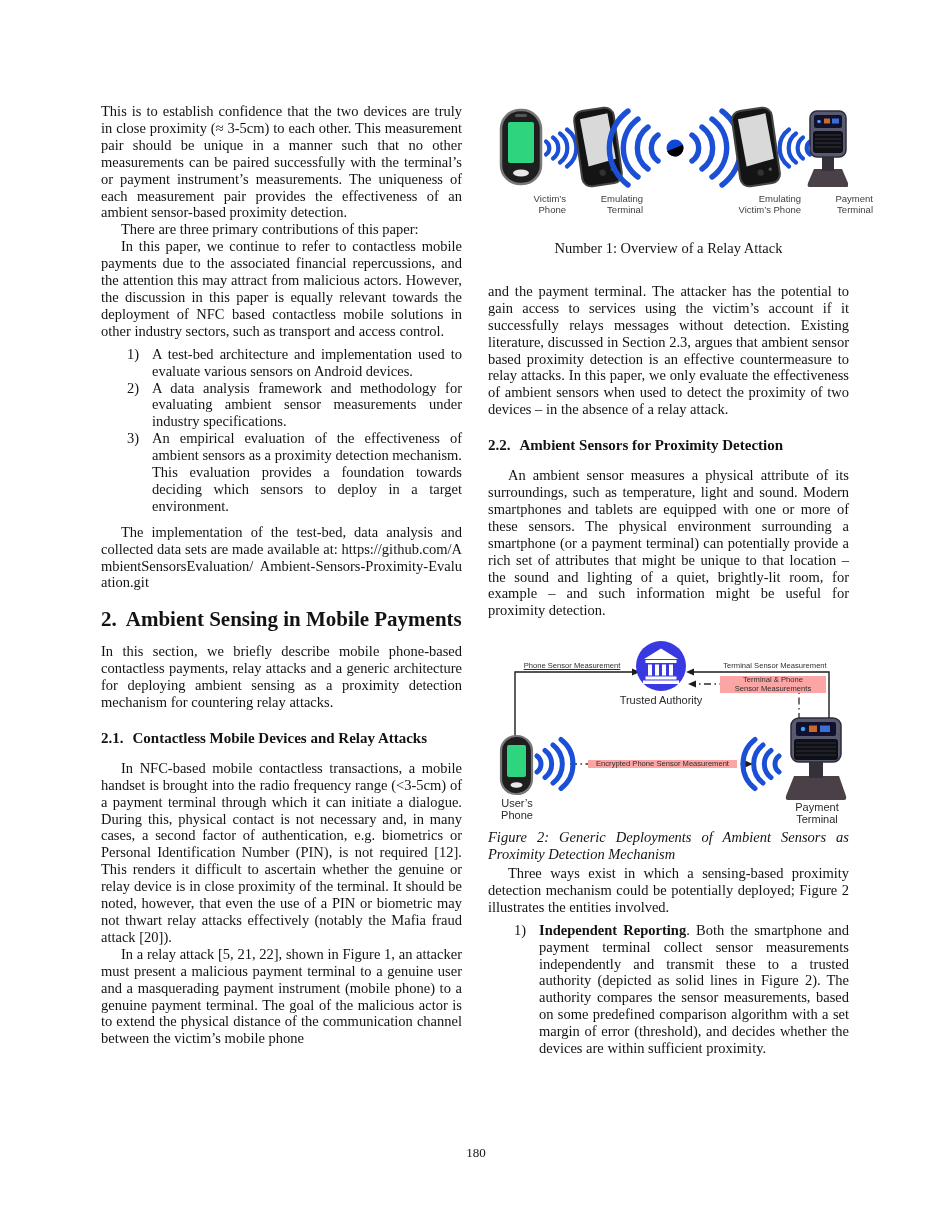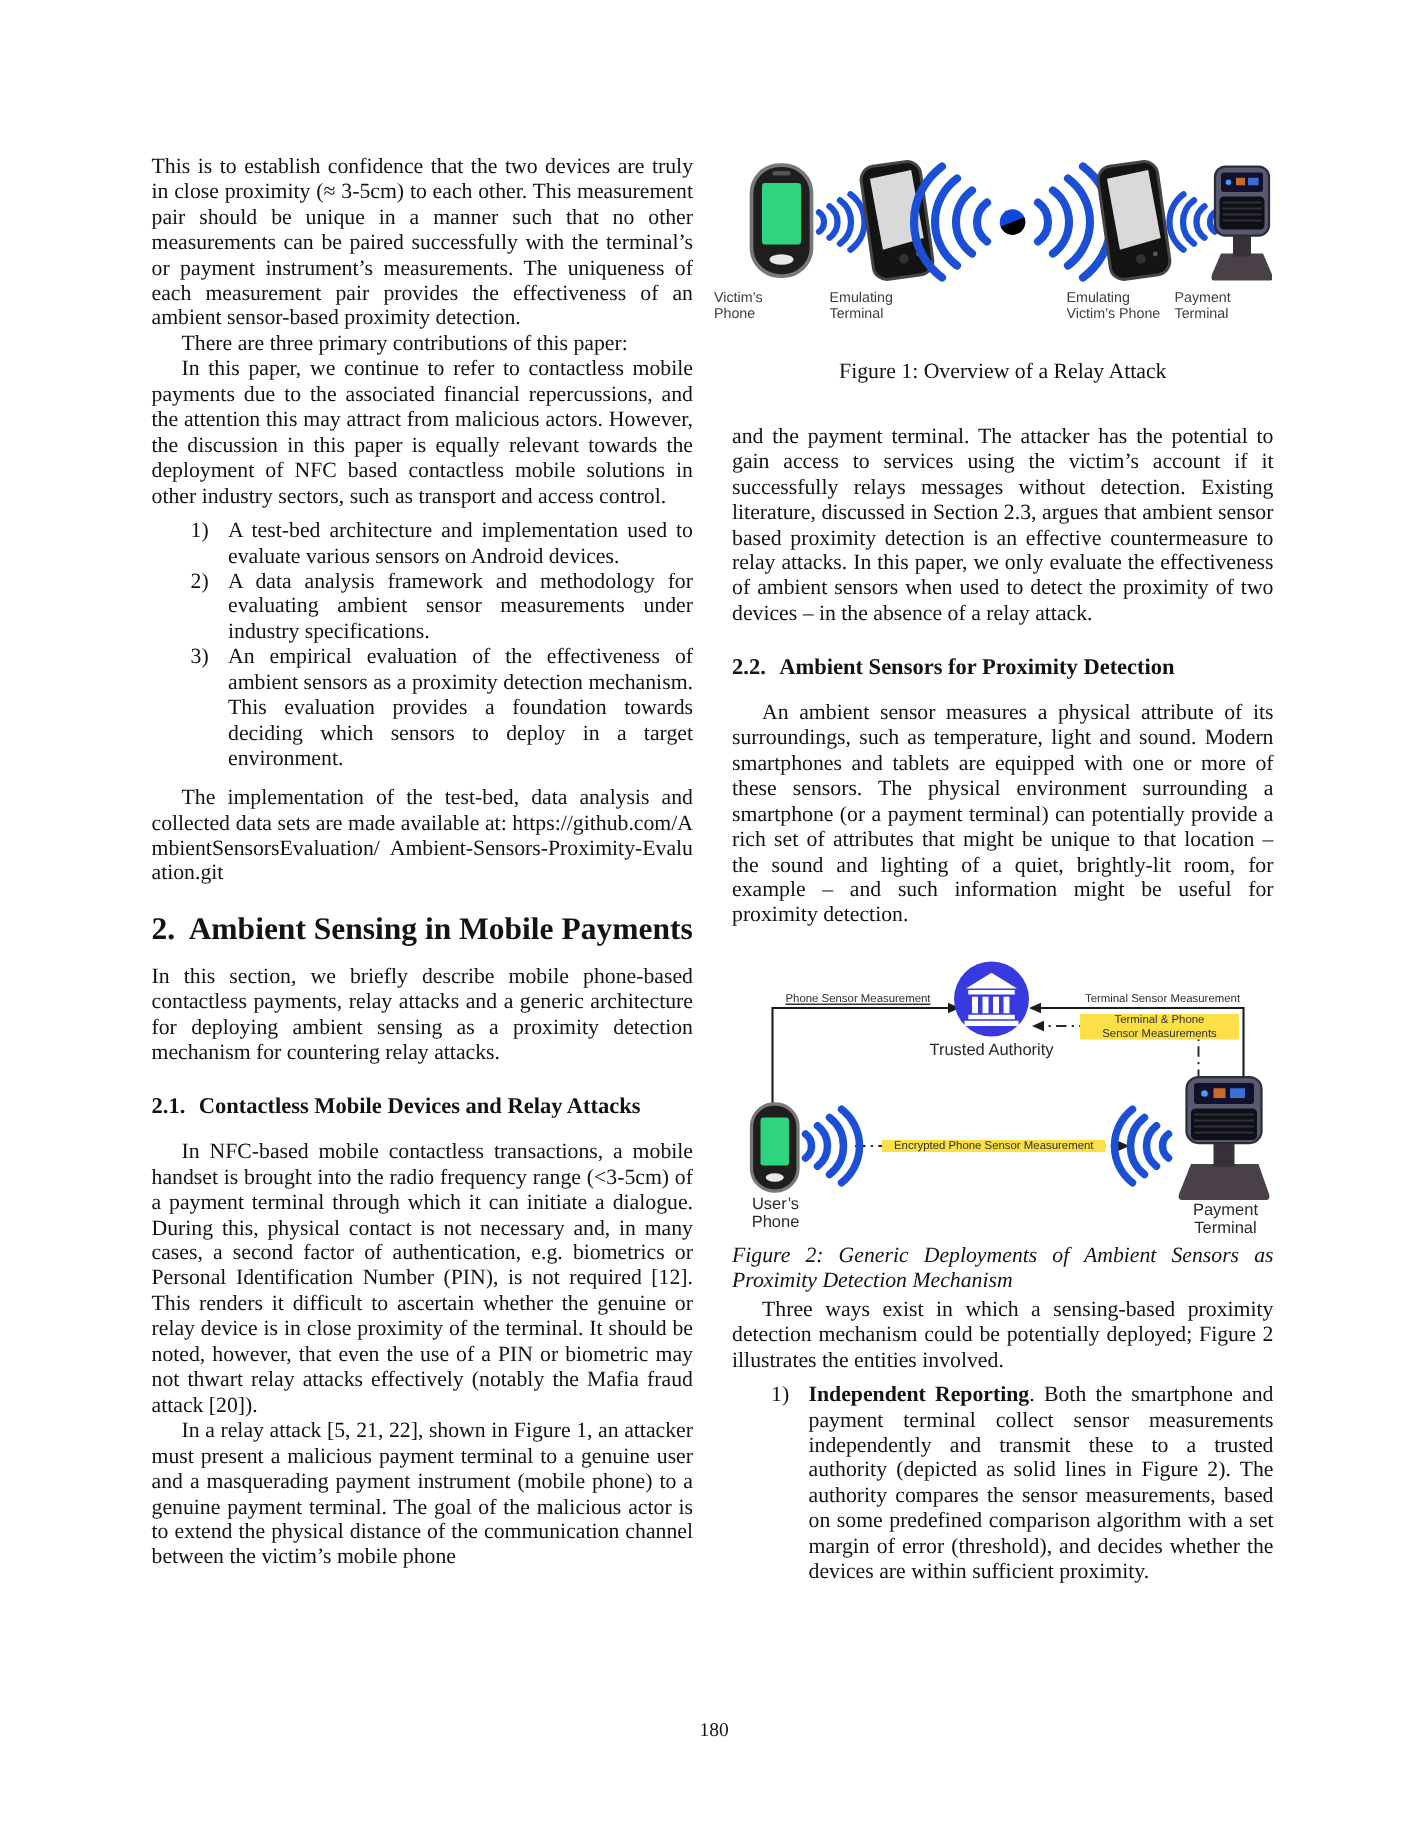--- a/index.html
+++ b/index.html
@@ -25,28 +25,28 @@
   .caption { margin:0; }
   .caption.center { text-align:center; }
   .cap1 { margin-top:16px; margin-bottom:26px; }
   .cap2 { margin-top:4px; margin-bottom:2px;font-style:italic; }
 
   
   .figure1 { position:relative; width:360px; height:121px; }
   .figure2 { position:relative; width:360px; height:201px; margin-top:5px; }
   .figlabel {
     position:absolute; font-family:"Liberation Sans","DejaVu Sans",sans-serif;
-    color:#3d3d3d; text-align:left; line-height:11px; font-size:9.5px;
+    color:#3d3d3d; text-align:right; line-height:11px; font-size:9.5px;
   }
   .f1label { top:90px; transform:translateX(-50%); width:90px; }
   .edge-label {
     position:absolute; font-family:"Liberation Sans","DejaVu Sans",sans-serif;
     font-size:7.6px; line-height:8.6px; color:#2e2e2e; text-align:center;
   }
-  .whitebg { background:#fde047; padding:0 2px; }
+  .whitebg { background:#fca5a5; padding:0 2px; }
   .fig2-node-label {
     position:absolute; font-family:"Liberation Sans","DejaVu Sans",sans-serif;
     font-size:11px; line-height:12px; color:#2a2a2a; text-align:center;
   }
   .page-number { position:absolute; top:1145px; left:0; right:0; text-align:center; font-size:13px; }
   svg { display:block; }
 </style>
 </head>
 <body>
 
@@ -175,21 +175,21 @@
         </div>
       <div class="figlabel f1label" style="left:268px">
           <div>Emulating</div>
           <div>Victim’s Phone</div>
         </div>
       <div class="figlabel f1label" style="left:340px">
           <div>Payment</div>
           <div>Terminal</div>
         </div>
     </div>
-    <div class="caption center cap1">Figure 1: Overview of a Relay Attack</div>
+    <div class="caption center cap1">Number 1: Overview of a Relay Attack</div>
 
     <p class="noindent">and the payment terminal. The attacker has the potential to gain access to services using the victim’s account if it successfully relays messages without detection. Existing literature, discussed in Section 2.3, argues that ambient sensor based proximity detection is an effective countermeasure to relay attacks. In this paper, we only evaluate the effectiveness of ambient sensors when used to detect the proximity of two devices – in the absence of a relay attack.</p>
 
     <div class="sec-heading h2">
       <span class="num">2.2.</span><span>Ambient Sensors for Proximity Detection</span>
     </div>
     <p>An ambient sensor measures a physical attribute of its surroundings, such as temperature, light and sound. Modern smartphones and tablets are equipped with one or more of these sensors. The physical environment surrounding a smartphone (or a payment terminal) can potentially provide a rich set of attributes that might be unique to that location – the sound and lighting of a quiet, brightly-lit room, for example – and such information might be useful for proximity detection.</p>
 
     <div class="figure2">
       <svg width="360" height="198" viewBox="0 0 360 198">

